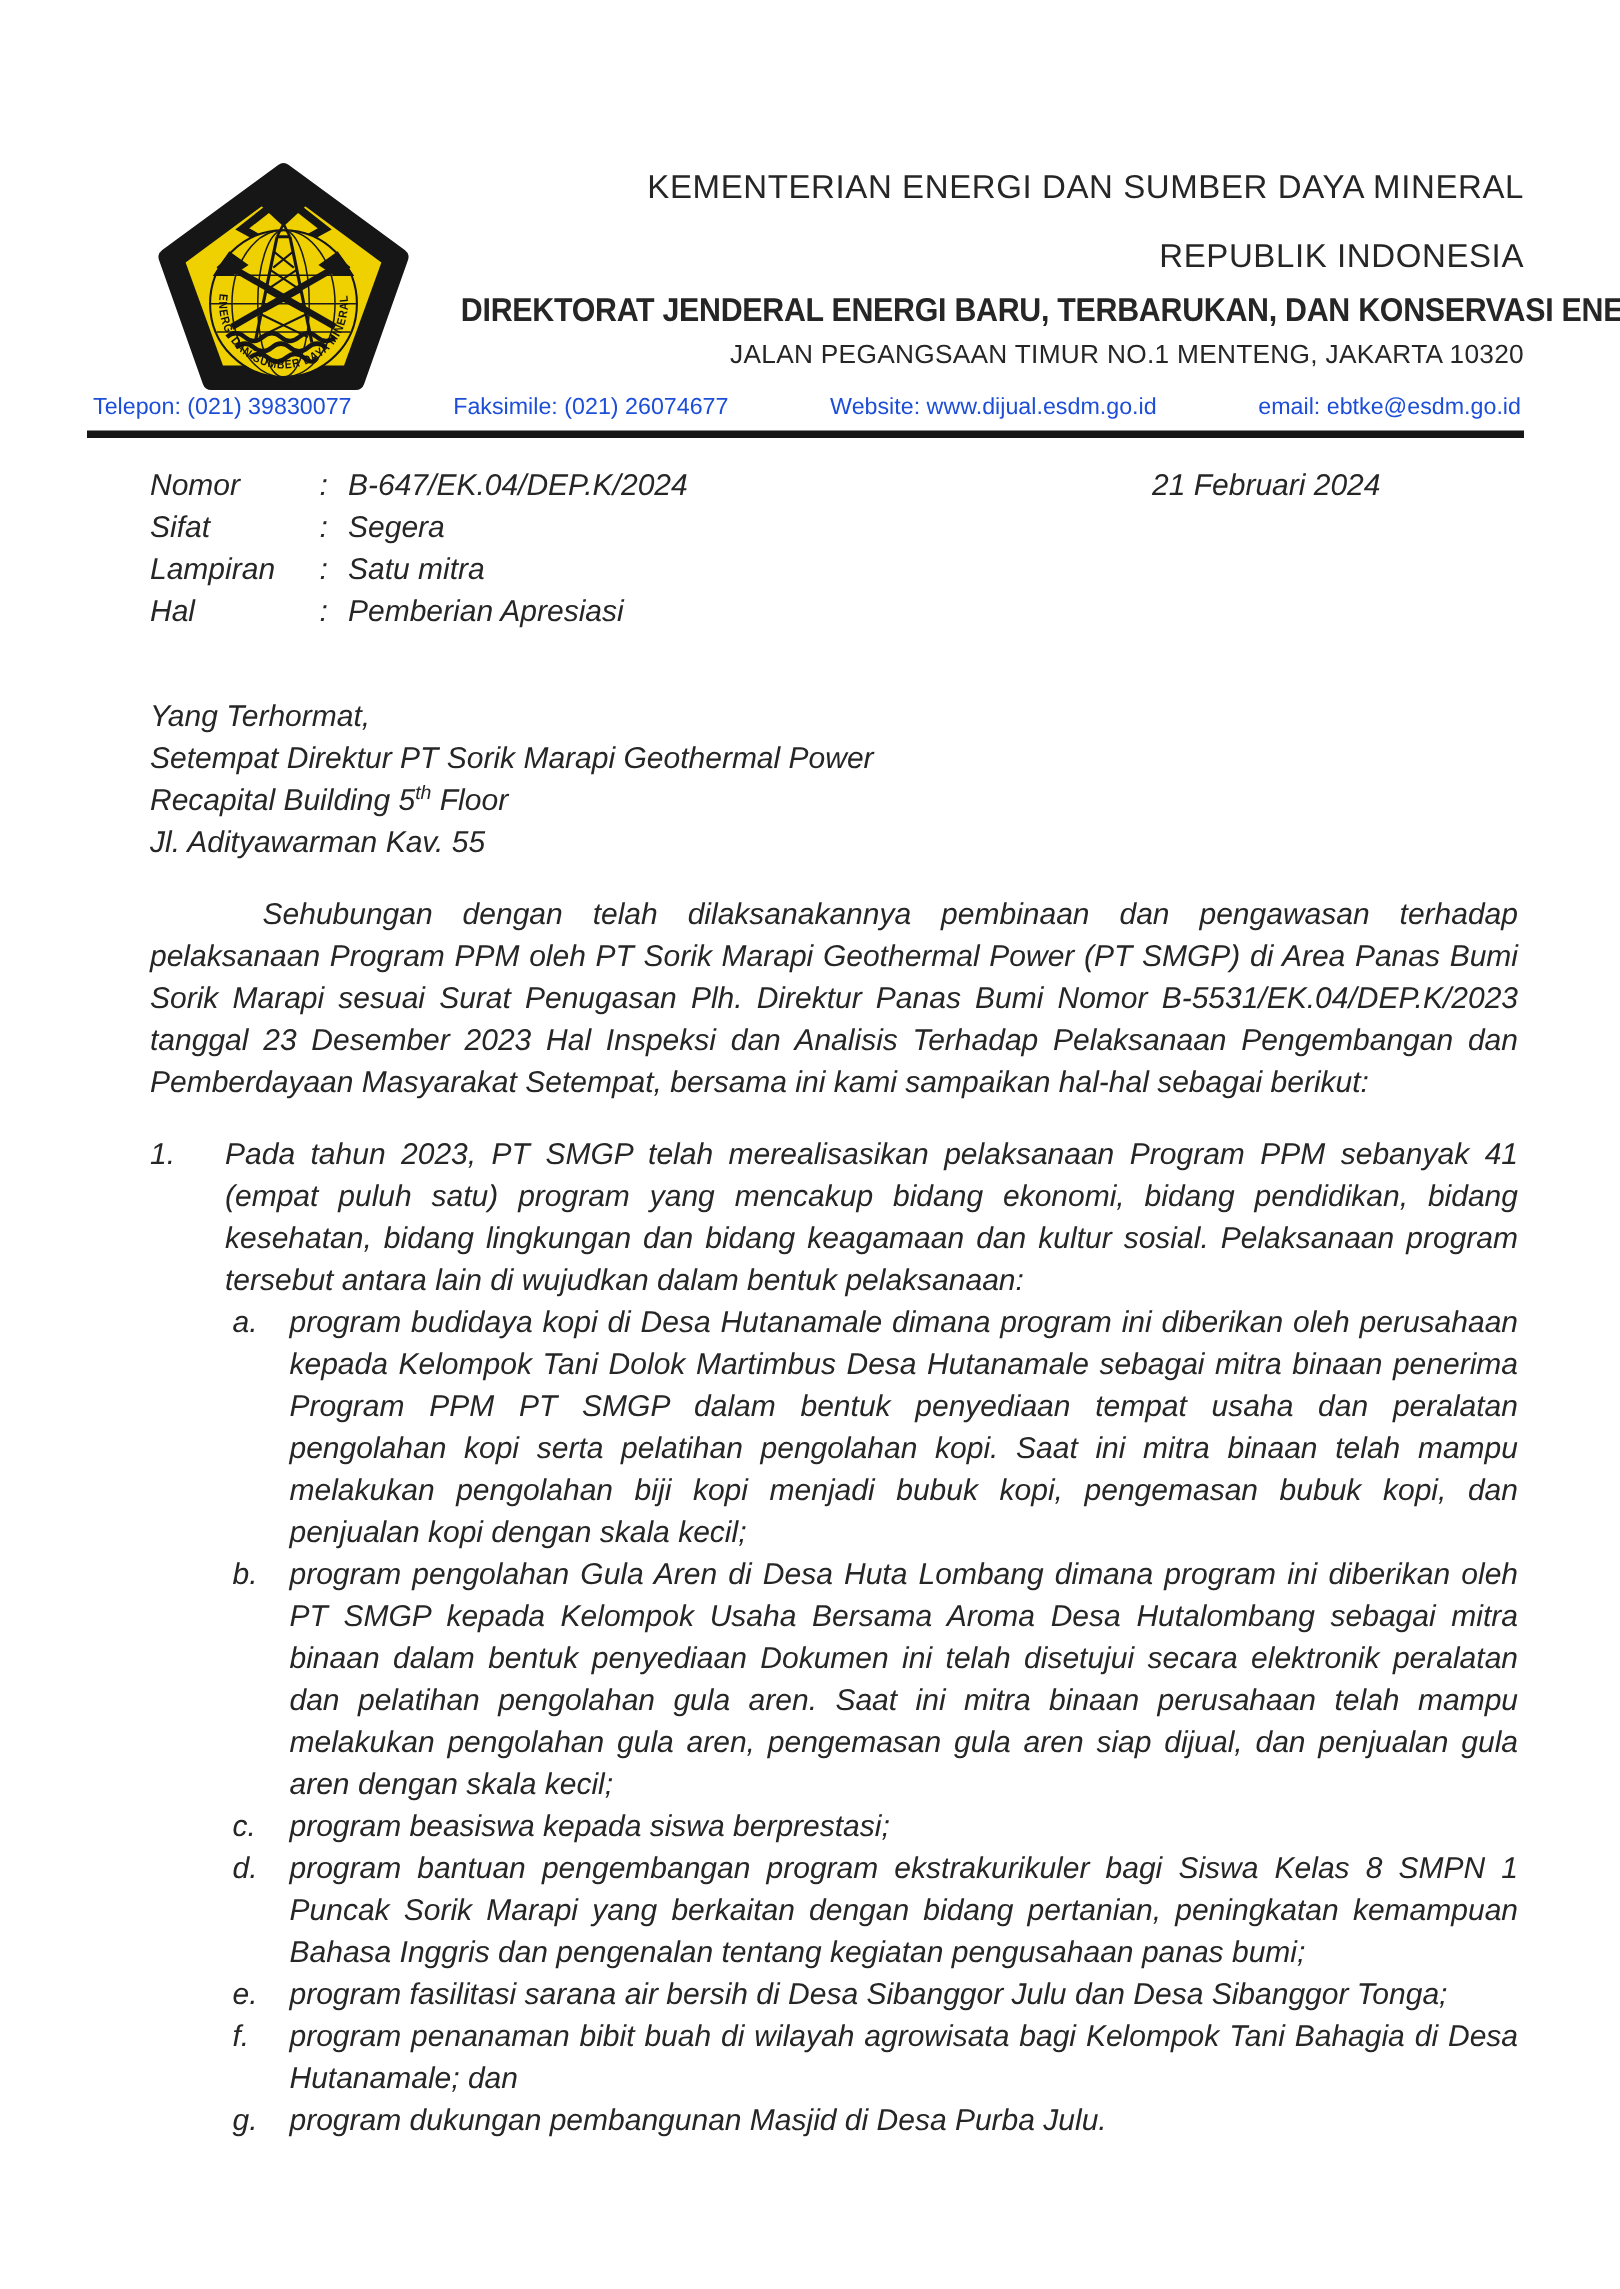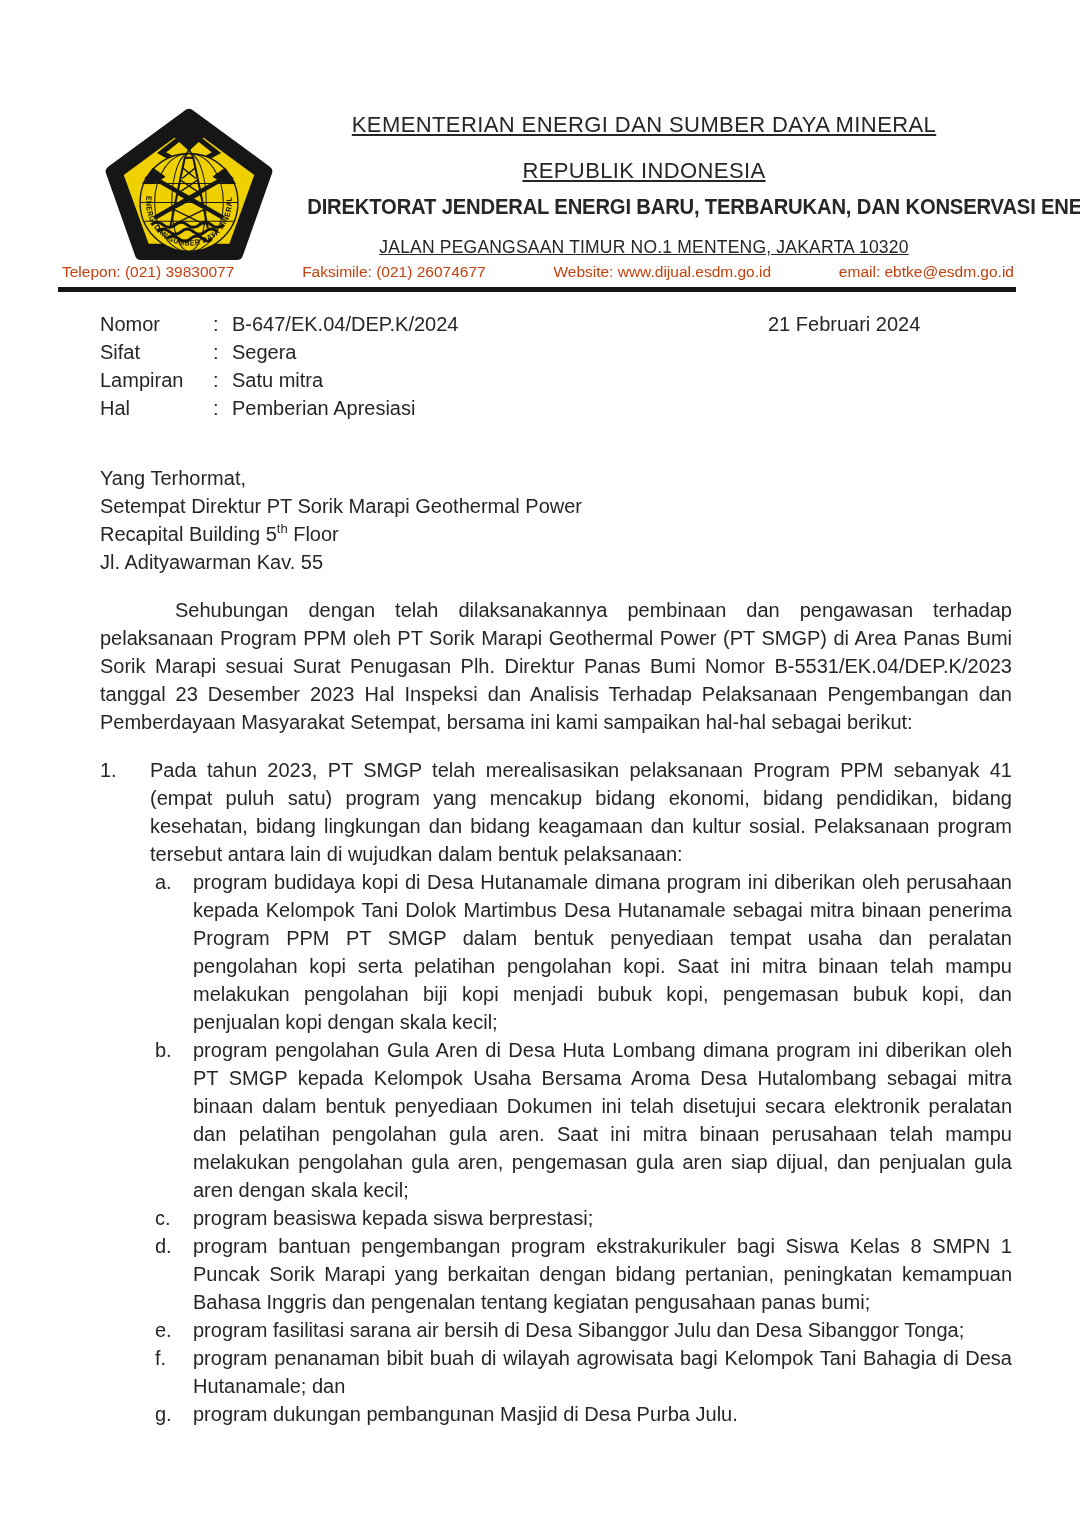--- a/index.html
+++ b/index.html
@@ -9,40 +9,40 @@
     margin:0 auto;
     background:#ffffff;
     font-family:"Liberation Sans", sans-serif;
     color:#262626;
     overflow:hidden;
   }
 
   
   .letterhead { position:absolute; left:0; top:0; width:1080px; height:292px; }
   .logo { position:absolute; left:103px; top:108px; width:172px; height:158px; }
-  .head-text { position:absolute; left:272px; top:112px; width:744px; text-align:center;text-decoration:underline; }
+  .head-text { position:absolute; left:272px; top:112px; width:744px; text-align:right; }
   .head-line1 { font-size:22px; letter-spacing:.4px; line-height:26px; }
   .head-line2 { font-size:22px; letter-spacing:.4px; line-height:26px; margin-top:20px; }
   .head-line3 { margin-top:9px; line-height:27px; white-space:nowrap; }
   .head-line3 span {
     display:inline-block; font-weight:bold; font-size:22px;
     transform:scaleX(.92); transform-origin:center; letter-spacing:-.2px;
   }
-  .head-line4 { margin-top:15px; font-size:17.5px; letter-spacing:.2px; }
+  .head-line4 { margin-top:3px; font-size:17.5px; letter-spacing:.2px; }
   .contact-row {
     position:absolute; left:62px; top:263px; width:952px;
     display:flex; justify-content:space-between;
-    font-size:15.5px; color:#c2410c;
+    font-size:15.5px; color:#1d4ed8;
   }
   .head-rule { position:absolute; left:58px; top:287px; width:958px; height:5px; background:#161616; }
 
   
   .letter-body {
     position:absolute; left:100px; top:292px; width:912px;
-    font-size:20px; line-height:28px;
+    font-size:20px; line-height:28px;font-style:italic;
   }
   .meta { position:relative; margin-top:18px; }
   .meta-row { display:flex; }
   .meta-label { width:113px; flex:none; }
   .meta-colon { width:19px; flex:none; }
   .meta-date  { position:absolute; left:668px; top:0; }
 
   .recipient { margin-top:42px; }
   .sup { font-size:13px; vertical-align:super; line-height:0; }
 

